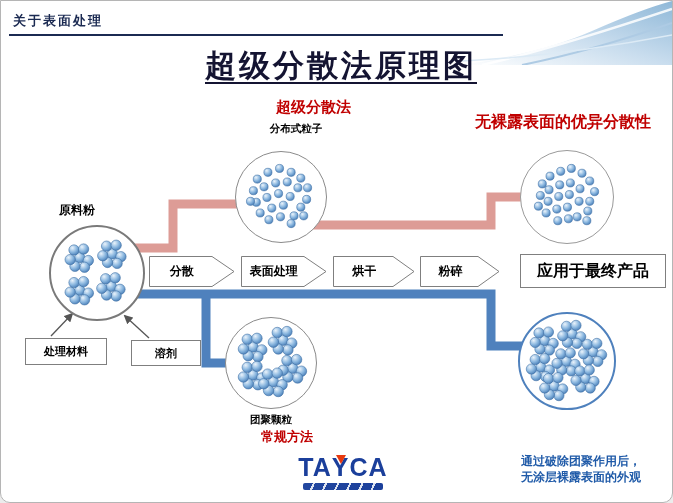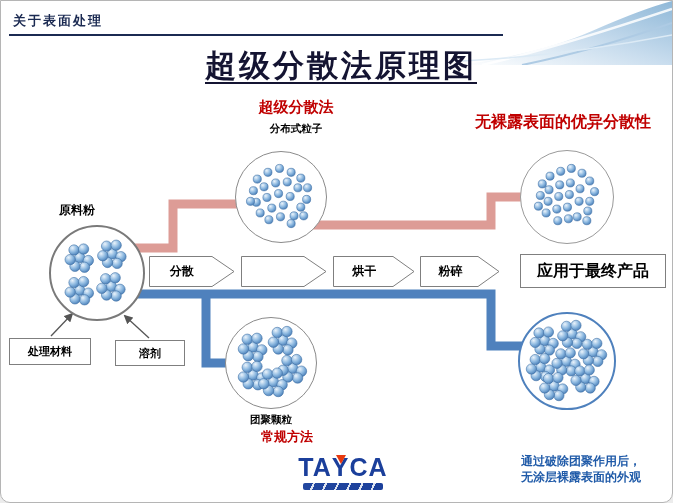--- a/index.html
+++ b/index.html
@@ -38,21 +38,21 @@
     position:absolute;left:0;top:0;width:76%;height:100%;
     display:flex;align-items:center;justify-content:center;
     font-size:12px;font-weight:bold;color:#000;
   }
   .finalbox{
     position:absolute;display:flex;align-items:center;justify-content:center;
     border:1px solid #7f7f7f;background:#fff;font-size:16px;font-weight:bold;z-index:3;
   }
   .matbox{
     position:absolute;display:flex;align-items:center;justify-content:center;
-    border:1px solid #7f7f7f;background:#fff;font-size:11px;font-weight:bold;z-index:3;
+    border:1px solid #7f7f7f;background:#fff;font-size:11px;font-weight:bold;z-index:3;margin-left:16px;
   }
   .overlay{position:absolute;left:0;top:0;z-index:1}
   .lbl{position:absolute;z-index:4}
   .logo{position:absolute;top:454px;left:296px;width:92px;text-align:center;z-index:4}
   .logo-text{font-size:25px;font-weight:800;color:var(--logo-blue,#1b3f9b);line-height:1;letter-spacing:1px}
   .logo-y{position:relative;display:inline-block}
   .logo-tri{
     position:absolute;left:50%;top:0;transform:translateX(-50%);
     width:0;height:0;border-left:5px solid transparent;border-right:5px solid transparent;
     border-top:9px solid var(--logo-red,#e8380d);
@@ -296,41 +296,42 @@
         <circle cx="36" cy="76" r="5.4" fill="url(#ballGrad)" stroke="#3f6fa5" stroke-width="0.6"></circle>
         <circle cx="45" cy="79" r="5.4" fill="url(#ballGrad)" stroke="#3f6fa5" stroke-width="0.6"></circle>
         <circle cx="41" cy="86" r="5.4" fill="url(#ballGrad)" stroke="#3f6fa5" stroke-width="0.6"></circle>
         <circle cx="31" cy="85" r="5.4" fill="url(#ballGrad)" stroke="#3f6fa5" stroke-width="0.6"></circle>
         <circle cx="26" cy="78" r="5.4" fill="url(#ballGrad)" stroke="#3f6fa5" stroke-width="0.6"></circle>
         <circle cx="30" cy="68" r="5.4" fill="url(#ballGrad)" stroke="#3f6fa5" stroke-width="0.6"></circle>
         <circle cx="40" cy="67" r="5.4" fill="url(#ballGrad)" stroke="#3f6fa5" stroke-width="0.6"></circle>
       </svg>
   </div>
 
-  <div class="lbl redlbl" style="top:97px;left:240px;width:110px;text-align:center;font-size:15px">超级分散法</div>
+  <div class="lbl redlbl" style="top:97px;left:240px;width:110px;text-align:right;font-size:15px">超级分散法</div>
   <div class="lbl blklbl" style="top:121px;left:240px;width:110px;text-align:center;font-size:10.5px">分布式粒子</div>
   <div class="lbl redlbl" style="top:111px;left:462px;width:200px;text-align:center;font-size:16px">无裸露表面的优异分散性</div>
   <div class="lbl blklbl" style="top:201px;left:58px;font-size:12px">原料粉</div>
   <div class="lbl blklbl" style="top:412px;left:224px;width:92px;text-align:center;font-size:10.5px">团聚颗粒</div>
   <div class="lbl redlbl" style="top:427px;left:236px;width:100px;text-align:center;font-size:13px">常规方法</div>
   <div class="lbl bluenote" style="top:412px;left:490px;width:180px">
     <span style="display:block">通过破除团聚作用后，</span>
     <span style="display:block">无涂层裸露表面的外观</span>
   </div>
 
   <div class="step" style="left:148px;top:255px;width:86px">
     <svg width="86" height="31" viewBox="0 0 86 31">
       <polygon points="0.5,0.5 63,0.5 85,15.5 63,30.5 0.5,30.5" fill="#fff" stroke="#7f7f7f"></polygon>
     </svg>
     <span>分散</span>
   </div>
   <div class="step" style="left:240px;top:255px;width:86px">
     <svg width="86" height="31" viewBox="0 0 86 31">
       <polygon points="0.5,0.5 63,0.5 85,15.5 63,30.5 0.5,30.5" fill="#fff" stroke="#7f7f7f"></polygon>
     </svg>
+    <span>表面处理</span>
   </div>
   <div class="step" style="left:332px;top:255px;width:82px">
     <svg width="82" height="31" viewBox="0 0 82 31">
       <polygon points="0.5,0.5 60,0.5 81,15.5 60,30.5 0.5,30.5" fill="#fff" stroke="#7f7f7f"></polygon>
     </svg>
     <span>烘干</span>
   </div>
   <div class="step" style="left:419px;top:255px;width:80px">
     <svg width="80" height="31" viewBox="0 0 80 31">
       <polygon points="0.5,0.5 58,0.5 79,15.5 58,30.5 0.5,30.5" fill="#fff" stroke="#7f7f7f"></polygon>

